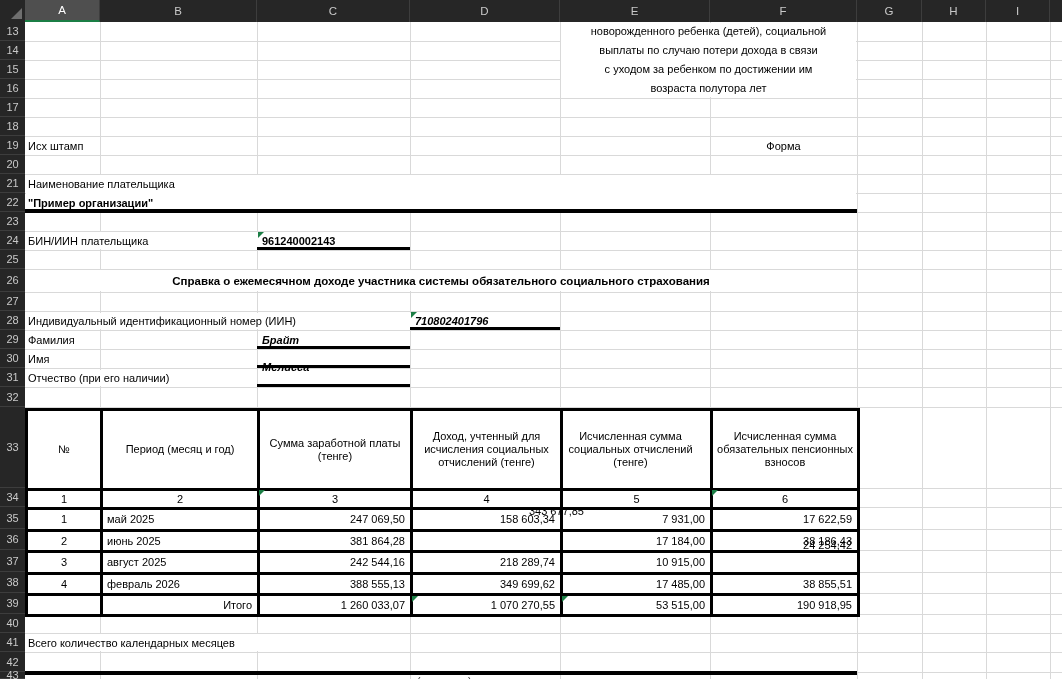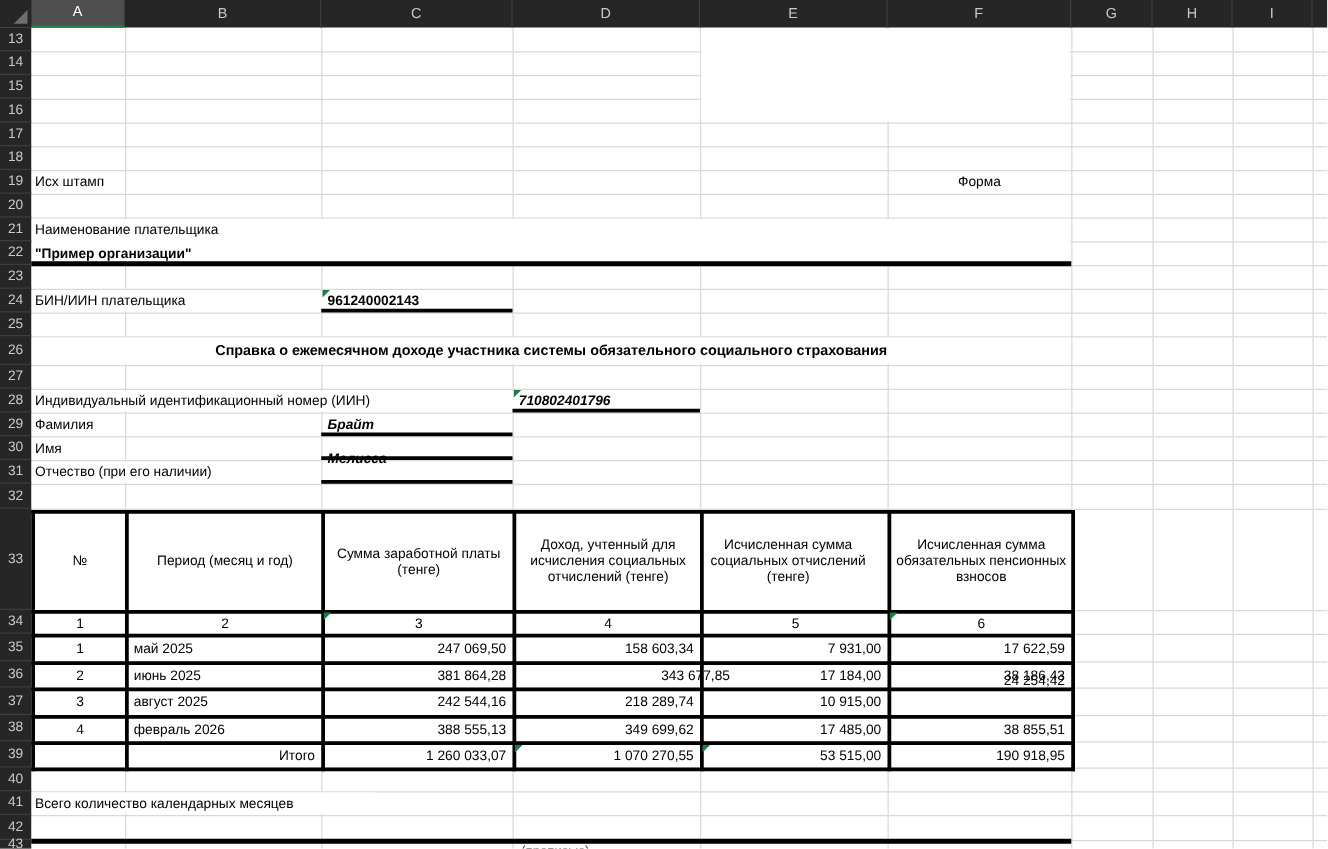--- a/index.html
+++ b/index.html
@@ -83,20 +83,26 @@
   <div id="patch-layer">
       <div class="patch" style="left: 561px; top: 23px; width: 295px; height: 74px;"></div>
       <div class="patch" style="left: 26px; top: 175px; width: 830px; height: 36px;"></div>
       <div class="patch" style="left: 26px; top: 270px; width: 830px; height: 21px;"></div>
       <div class="patch" style="left: 26px; top: 232px; width: 233px; height: 17px;"></div>
       <div class="patch" style="left: 26px; top: 313px; width: 386px; height: 16px;"></div>
       <div class="patch" style="left: 26px; top: 370px; width: 230px; height: 16px;"></div>
       <div class="patch" style="left: 26px; top: 634px; width: 274px; height: 17px;"></div>
     </div>
 
+  <div id="note-block">
+    <div>новорожденного ребенка (детей), социальной</div>
+    <div>выплаты по случаю потери дохода в связи</div>
+    <div>с уходом за ребенком по достижении им</div>
+    <div>возраста полутора лет</div>
+  </div>
 
   <div class="cell-text" style="left:28px;top:136px;height:19px;">Исх штамп</div>
   <div class="cell-text center" style="left:710px;top:136px;width:147px;height:19px;">Форма</div>
   <div class="cell-text" style="left:28px;top:174px;height:19px;">Наименование плательщика</div>
   <div class="cell-text bold" style="left:28px;top:193px;height:19px;">"Пример организации"</div>
   <div class="cell-text" style="left:28px;top:231px;height:19px;">БИН/ИИН плательщика</div>
   <div class="cell-text bold" style="left:262px;top:231px;height:19px;">961240002143</div>
   <div class="cell-text bold center" style="left:25px;top:269px;width:832px;height:23px;font-size:11.5px;">Справка о ежемесячном доходе участника системы обязательного социального страхования</div>
   <div class="cell-text" style="left:28px;top:311px;height:19px;">Индивидуальный идентификационный номер (ИИН)</div>
   <div class="cell-text bi" style="left:415px;top:311px;height:19px;">710802401796</div>
@@ -139,21 +145,21 @@
       <div class="tcell cen" style="left: 713px; top: 491px; width: 144px; height: 16px;">6</div>
       <div class="tcell cen" style="left: 28px; top: 510px; width: 72px; height: 19px;">1</div>
       <div class="tcell left" style="left: 103px; top: 510px; width: 154px; height: 19px;">май 2025</div>
       <div class="tcell num" style="left: 260px; top: 510px; width: 150px; height: 19px;">247 069,50</div>
       <div class="tcell num" style="left: 413px; top: 510px; width: 147px; height: 19px;">158 603,34</div>
       <div class="tcell num" style="left: 563px; top: 510px; width: 147px; height: 19px;">7 931,00</div>
       <div class="tcell num" style="left: 713px; top: 510px; width: 144px; height: 19px;">17 622,59</div>
       <div class="tcell cen" style="left: 28px; top: 532px; width: 72px; height: 18px;">2</div>
       <div class="tcell left" style="left: 103px; top: 532px; width: 154px; height: 18px;">июнь 2025</div>
       <div class="tcell num" style="left: 260px; top: 532px; width: 150px; height: 18px;">381 864,28</div>
-      <div class="tcell num" style="left: 413px; top: 532px; width: 176px; height: 18px;">343 677,85</div>
+      <div class="tcell num" style="left: 413px; top: 502px; width: 176px; height: 18px;">343 677,85</div>
       <div class="tcell num" style="left: 563px; top: 532px; width: 147px; height: 18px;">17 184,00</div>
       <div class="tcell num" style="left: 713px; top: 532px; width: 144px; height: 18px;">38 186,43</div>
       <div class="tcell cen" style="left: 28px; top: 553px; width: 72px; height: 19px;">3</div>
       <div class="tcell left" style="left: 103px; top: 553px; width: 154px; height: 19px;">август 2025</div>
       <div class="tcell num" style="left: 260px; top: 553px; width: 150px; height: 19px;">242 544,16</div>
       <div class="tcell num" style="left: 413px; top: 553px; width: 147px; height: 19px;">218 289,74</div>
       <div class="tcell num" style="left: 563px; top: 553px; width: 147px; height: 19px;">10 915,00</div>
       <div class="tcell num" style="left: 713px; top: 536px; width: 144px; height: 19px;">24 254,42</div>
       <div class="tcell cen" style="left: 28px; top: 575px; width: 72px; height: 18px;">4</div>
       <div class="tcell left" style="left: 103px; top: 575px; width: 154px; height: 18px;">февраль 2026</div>

